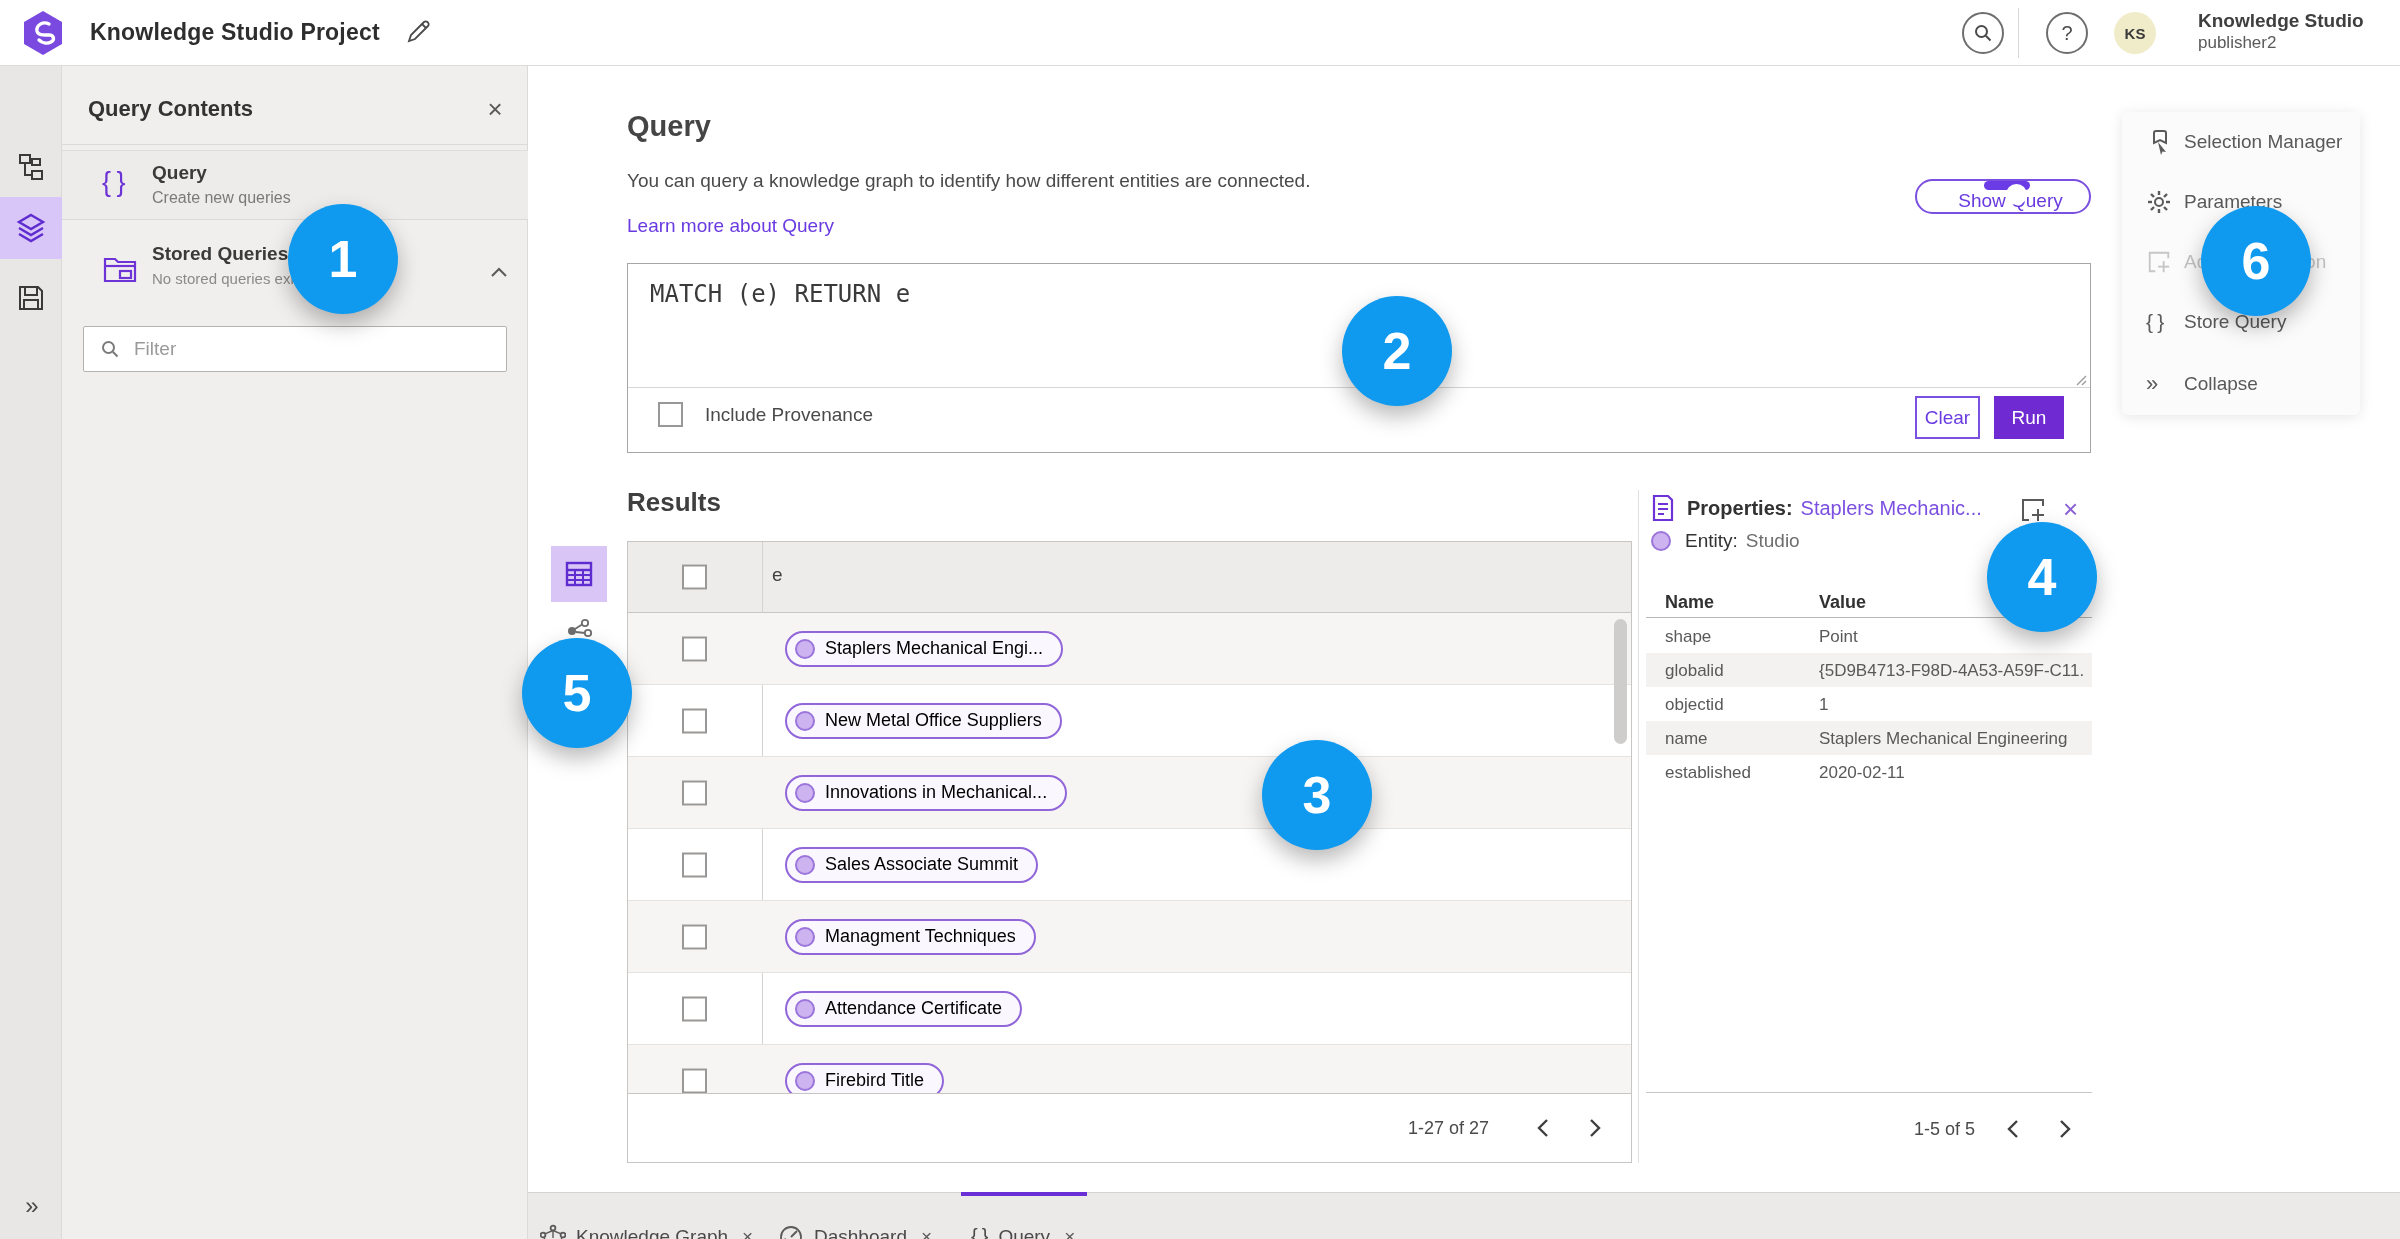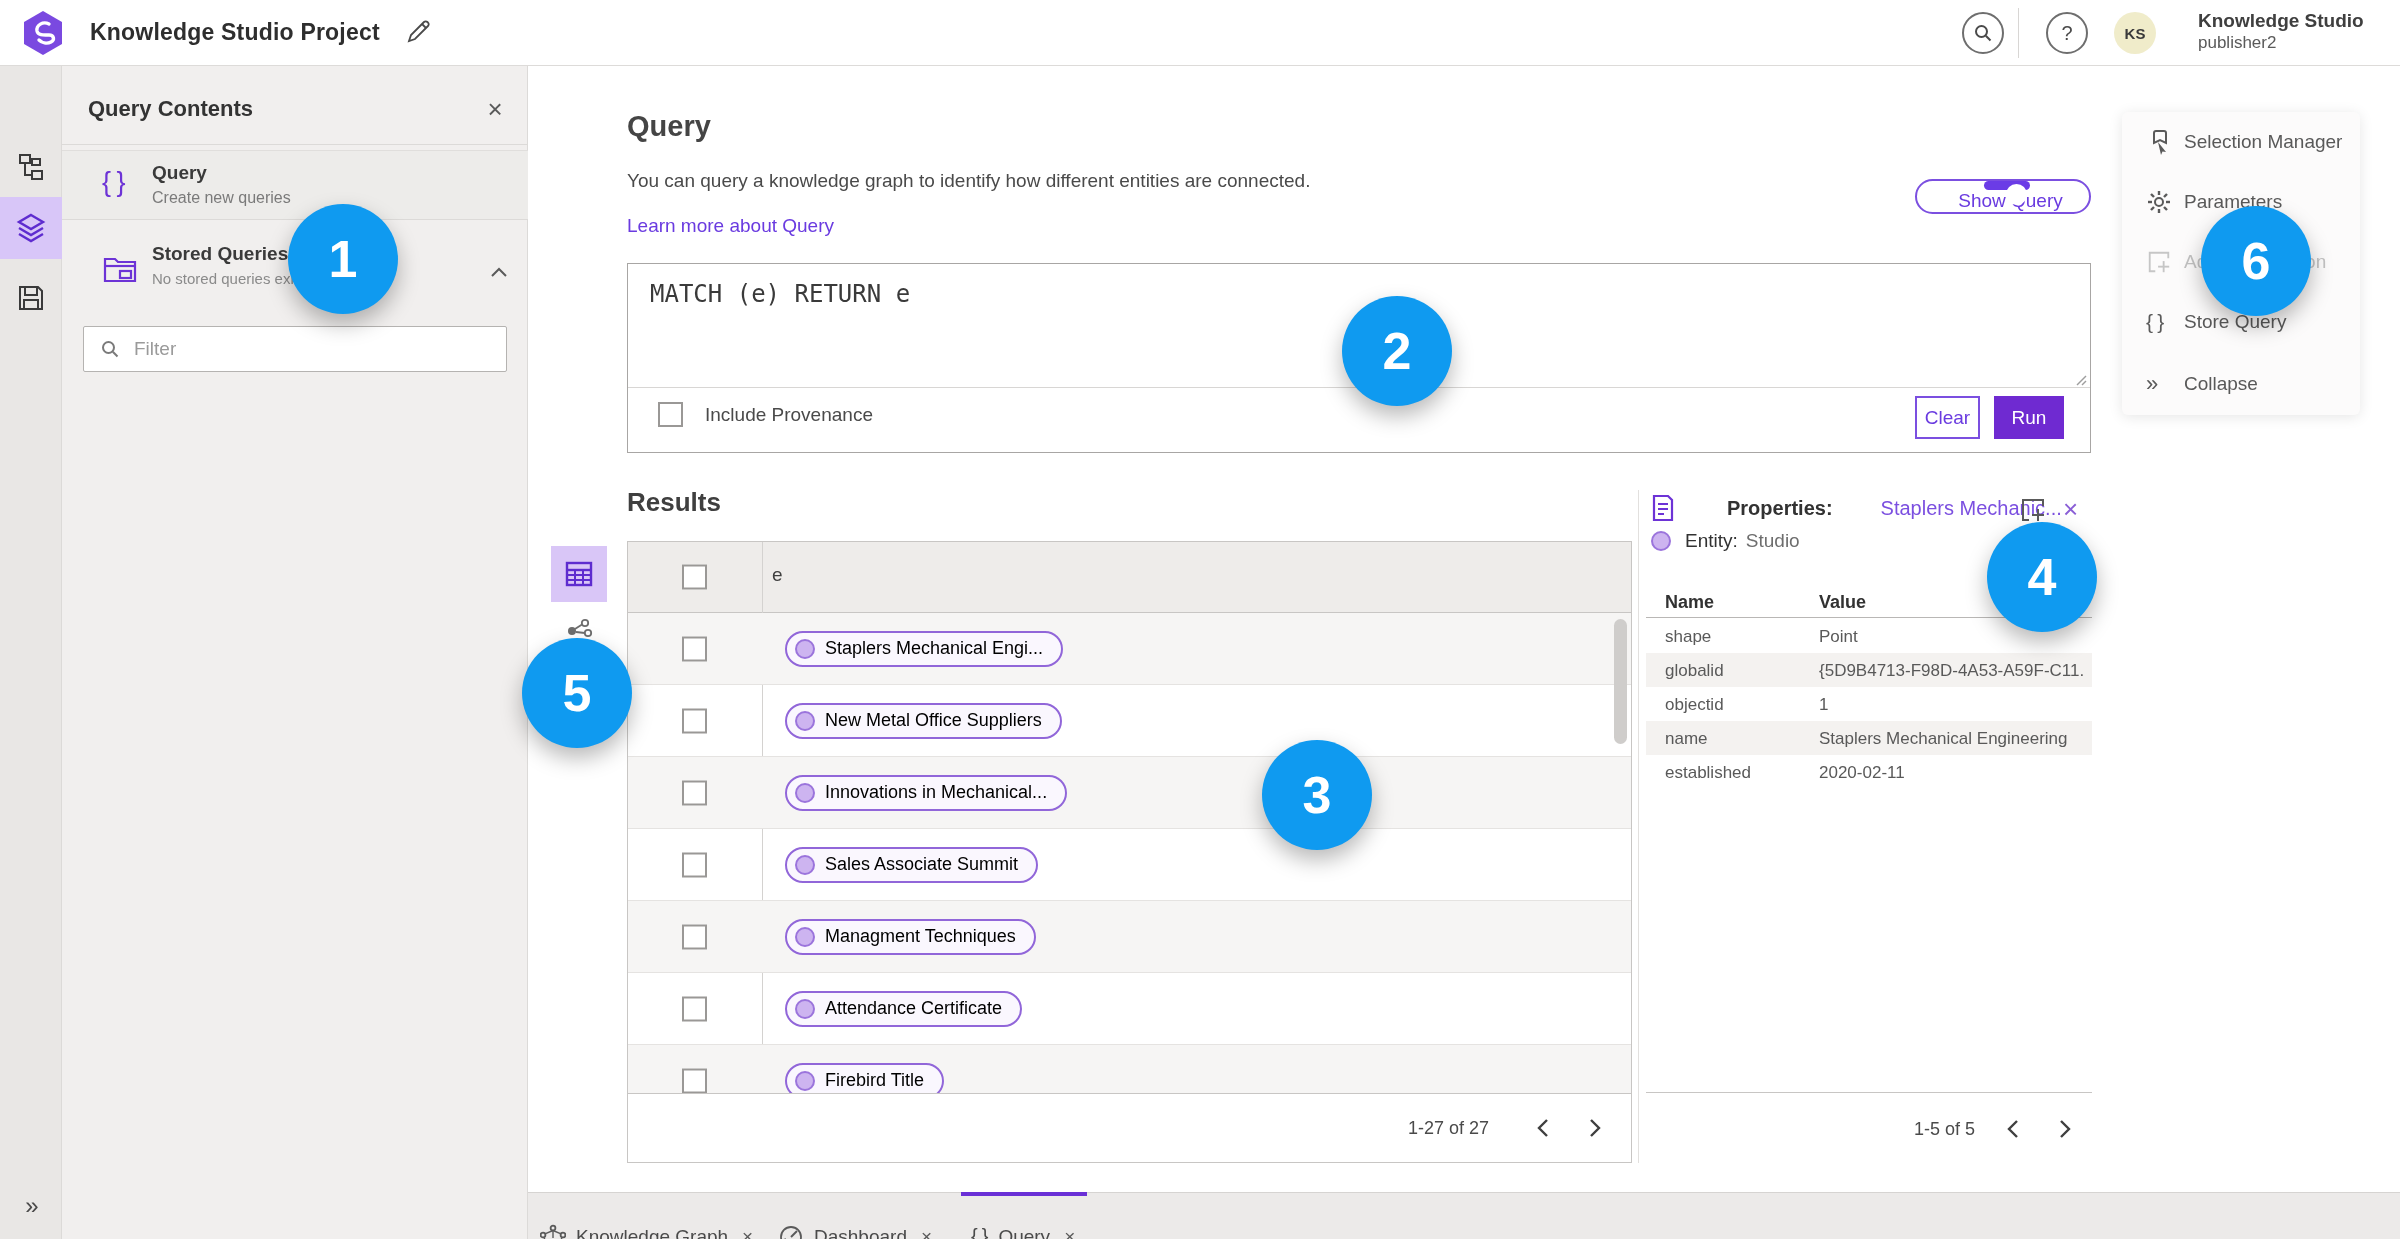--- a/index.html
+++ b/index.html
@@ -74,21 +74,21 @@
   .pill { position:absolute; left:157px; top:50%; transform:translateY(-50%); display:inline-flex; align-items:center; height:36px; padding:0 18px 0 8px; border:2px solid #9166d9; border-radius:18px; background:#faf7fe; white-space:nowrap; }
   .pill-dot { width:20px; height:20px; border-radius:50%; background:#cdb4f0; border:2px solid #9b74dc; margin-right:10px; flex:0 0 auto; }
   .pill-text { font-size:18px; color:#000000; }
   .rt-scroll { position:absolute; left:986px; top:77px; width:13px; height:125px; background:#cfcdcb; border-radius:7px; }
   .rt-footer { position:absolute; left:0; top:551px; width:1003px; height:69px; border-top:1px solid #c8c6c4; background:#fff; }
   .pag-text { font-size:18px; color:#4a4a4a; }
   .pag-btn { width:34px; height:34px; display:flex; align-items:center; justify-content:center; }
 
   
   .props { position:absolute; left:1638px; top:490px; width:453px; height:673px; border-left:1px solid #e2e0de; background:#fff; }
-  .pr-title-row { position:absolute; left:12px; top:4px; display:flex; align-items:center;gap:40px; }
+  .pr-title-row { position:absolute; left:12px; top:4px; display:flex; align-items:center; }
   .pr-title { font-size:20px; font-weight:700; color:#323232; margin-left:12px; }
   .pr-link { font-size:20px; color:#7b4fe0; margin-left:8px; white-space:nowrap; }
   .pr-add { position:absolute; left:380px; top:6px; }
   .pr-close { position:absolute; left:424px; top:4px; font-size:26px; color:#8a5fd6; }
   .pr-entity-row { position:absolute; left:12px; top:40px; display:flex; align-items:center; }
   .pr-dot { width:20px; height:20px; border-radius:50%; background:#cdb4f0; border:2px solid #9b74dc; }
   .pr-entity-label { font-size:19px; font-weight:400; color:#323232; margin-left:14px; }
   .pr-entity-type { font-size:19px; color:#6e6e6e; margin-left:8px; }
   .pr-cols { position:absolute; left:7px; top:100px; width:446px; height:28px; border-bottom:1px solid #b9b7b5; font-size:18px; font-weight:700; color:#323232; }
   .pr-col-name { position:absolute; left:19px; top:2px; }

